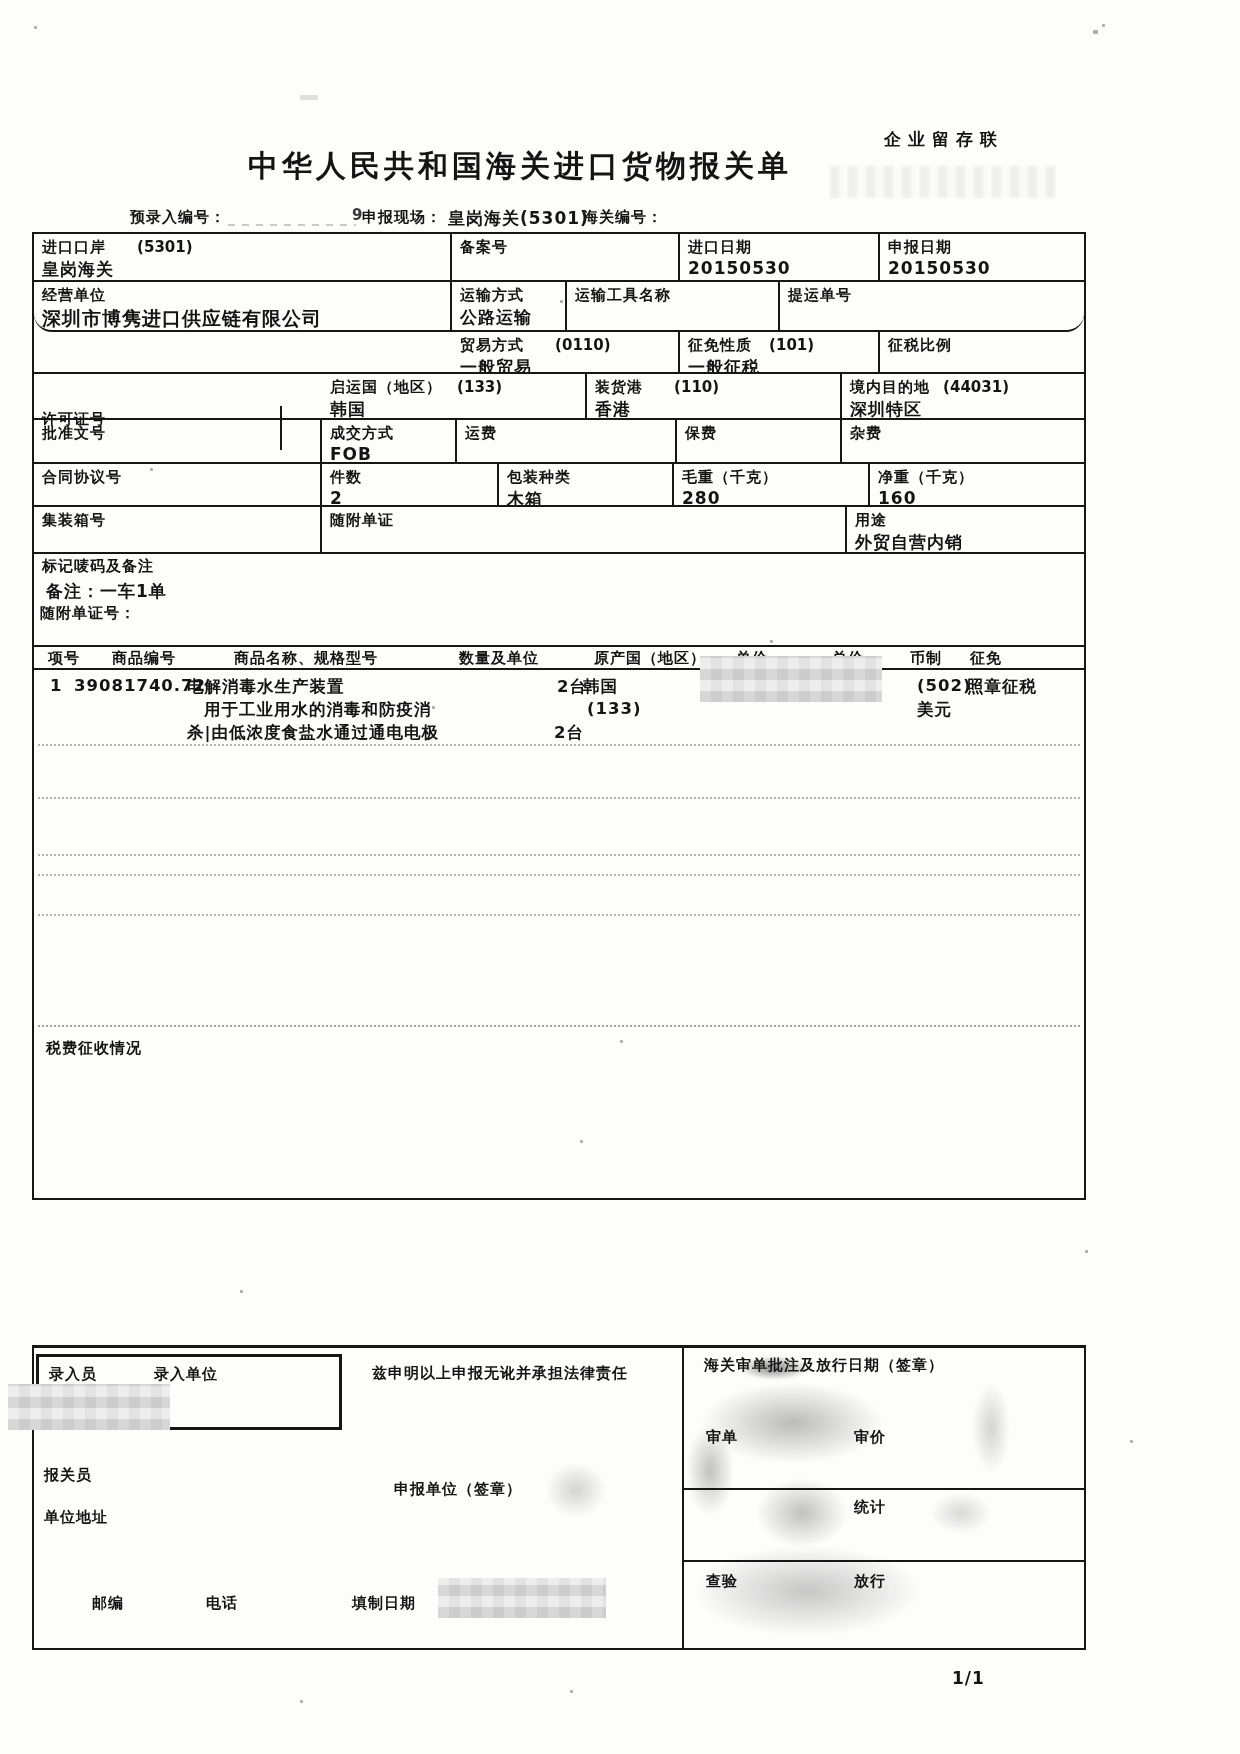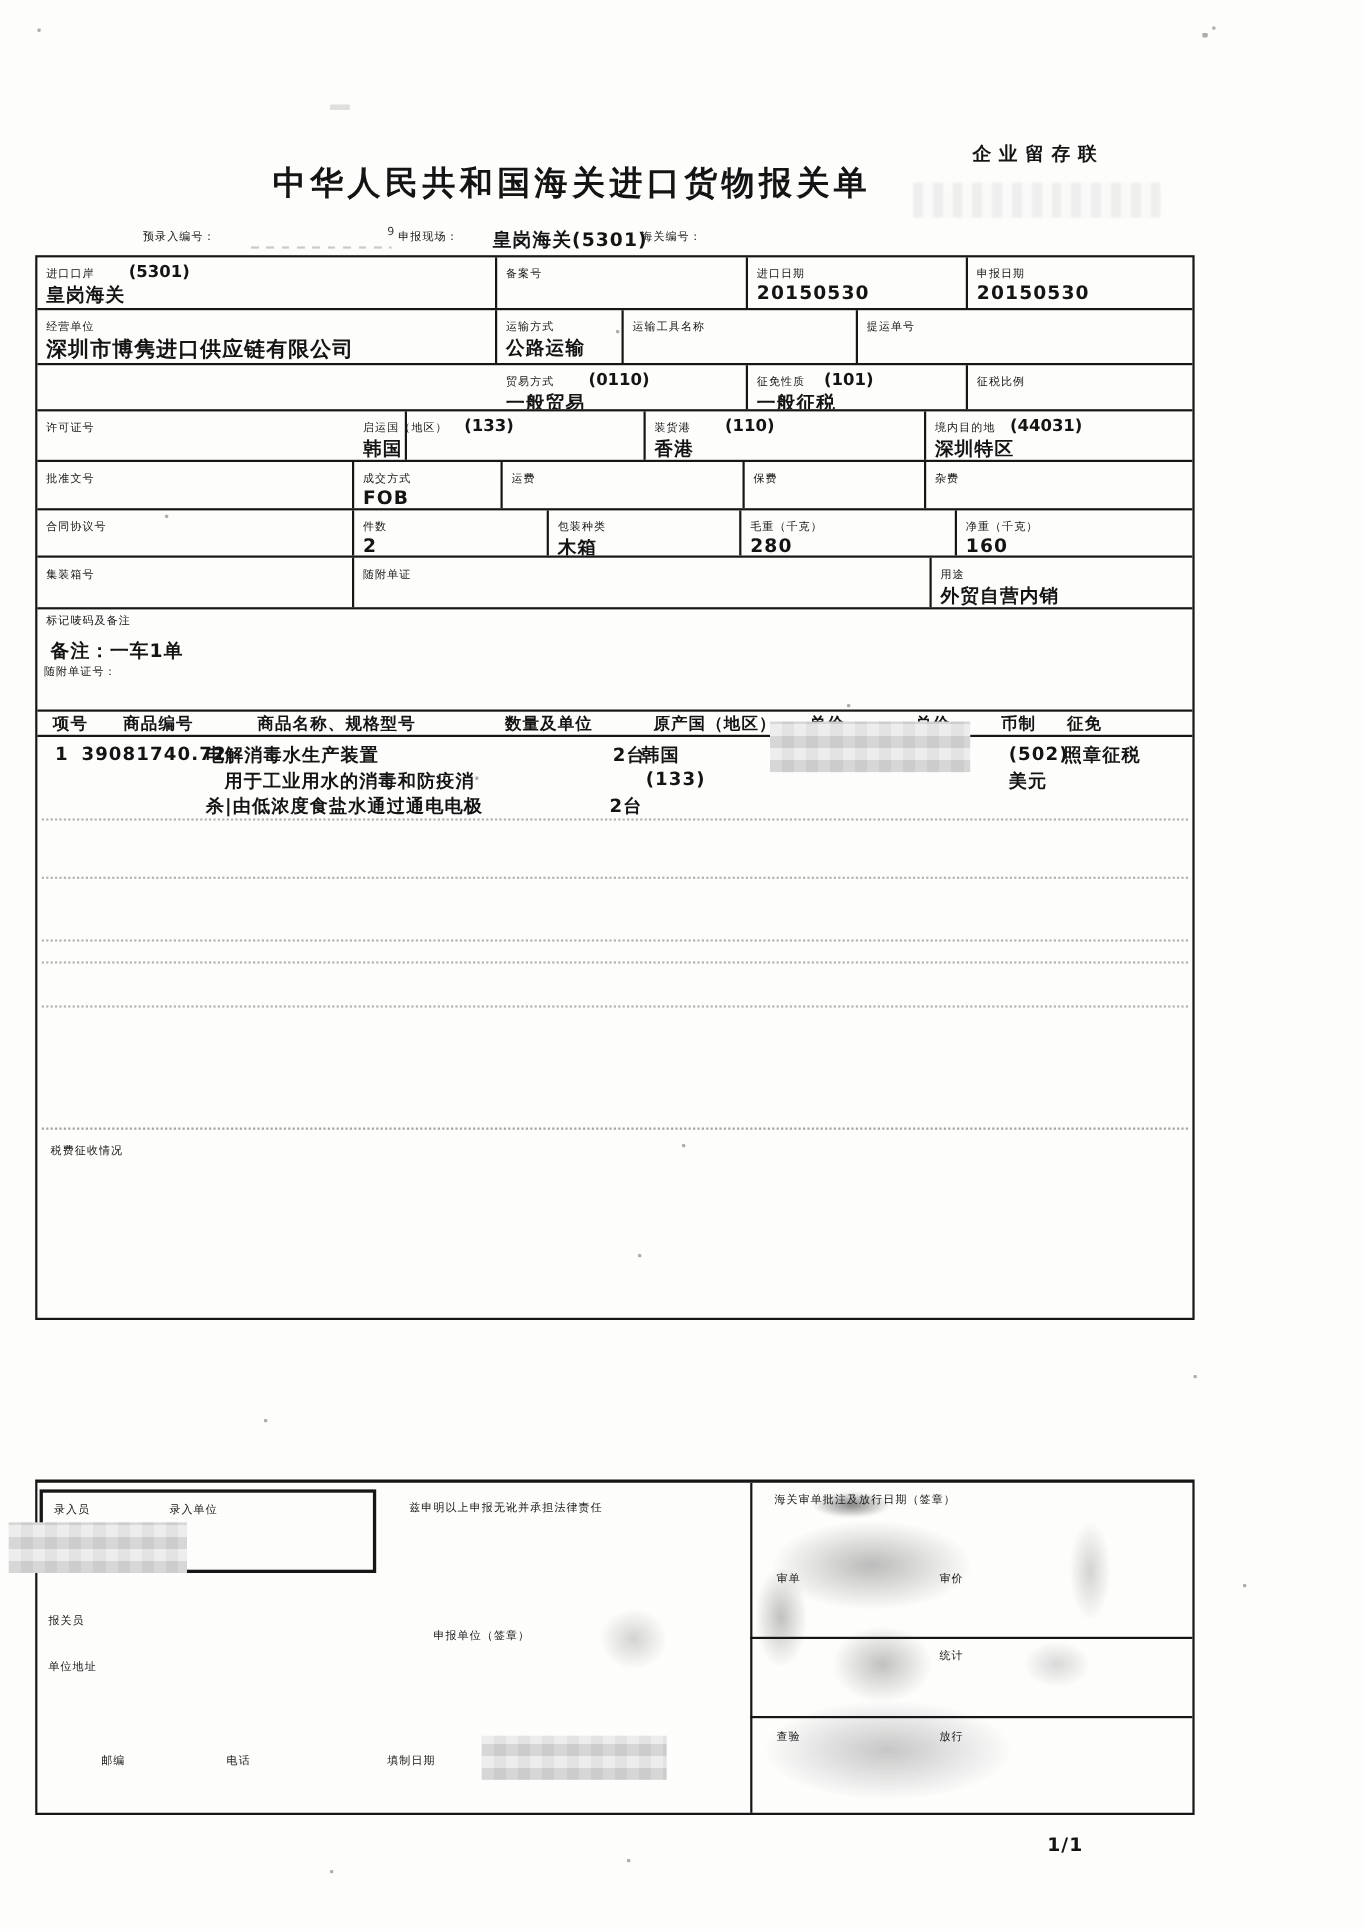--- a/index.html
+++ b/index.html
@@ -1,19 +1,19 @@
 <!DOCTYPE html>
 <html><head>
 <meta charset="utf-8">
 <style>
   html,body{margin:0;padding:0;background:#fff;}
   .page{position:relative;width:1240px;height:1754px;background:#fdfdfc;overflow:hidden;
         font-family:"DejaVu Sans",sans-serif;color:#141414;}
   .abs{position:absolute;}
-  .lbl{font-size:10px;font-weight:normal;letter-spacing:1px;}
+  .lbl{font-size:15px;font-weight:bold;letter-spacing:1px;}
   .val{font-size:17px;font-weight:bold;letter-spacing:1px;}
   .code{font-size:15px;font-weight:bold;}
   .title{font-size:30px;font-weight:bold;letter-spacing:4px;}
   .copylbl{font-size:17px;font-weight:bold;letter-spacing:7px;}
   .maintable{position:absolute;left:32px;top:232px;width:1054px;height:968px;
              border:2px solid #161616;box-sizing:border-box;}
   .row{position:absolute;left:0;width:100%;box-sizing:border-box;border-bottom:2px solid #161616;}
   .cell{position:absolute;top:0;height:100%;box-sizing:border-box;padding:3px 8px;
         border-right:2px solid #161616;overflow:hidden;}
   .cell.last{border-right:none;}
@@ -73,21 +73,21 @@
       <div class="cell" style="left:646px;width:200px;">
         <span class="lbl">进口日期</span>
         <span class="val">20150530</span>
       </div>
       <div class="cell last" style="left:846px;width:208px;">
         <span class="lbl">申报日期</span>
         <span class="val">20150530</span>
       </div>
     </div>
 
-    <div class="row" style="top:48px;height:50px;">
+    <div class="row" style="top:48px;height:50px;border-radius:18px;">
       <div class="cell" style="left:0;width:418px;">
         <span class="lbl">经营单位</span>
         <span class="val" style="font-size:19px;">深圳市博隽进口供应链有限公司</span>
       </div>
       <div class="cell" style="left:418px;width:115px;">
         <span class="lbl">运输方式</span>
         <span class="val">公路运输</span>
       </div>
       <div class="cell" style="left:533px;width:213px;">
         <span class="lbl">运输工具名称</span>
@@ -107,21 +107,21 @@
         <span class="lbl">征免性质</span>
         <span class="code inline-gap" style="margin-left:12px;">(101)</span>
         <span class="val">一般征税</span>
       </div>
       <div class="cell last" style="left:846px;width:208px;">
         <span class="lbl">征税比例</span>
       </div>
     </div>
 
     <div class="row" style="top:140px;height:46px;">
-      <div class="cell" style="left:0;width:336px;">
+      <div class="cell" style="left:0;width:248px;margin-top:32px;">
         <span class="lbl">许可证号</span>
       </div>
       <div class="cell" style="left:288px;width:265px;">
         <span class="lbl">启运国（地区）</span>
         <span class="code inline-gap" style="margin-left:10px;">(133)</span>
         <span class="val">韩国</span>
       </div>
       <div class="cell" style="left:553px;width:255px;">
         <span class="lbl">装货港</span>
         <span class="code inline-gap">(110)</span>

